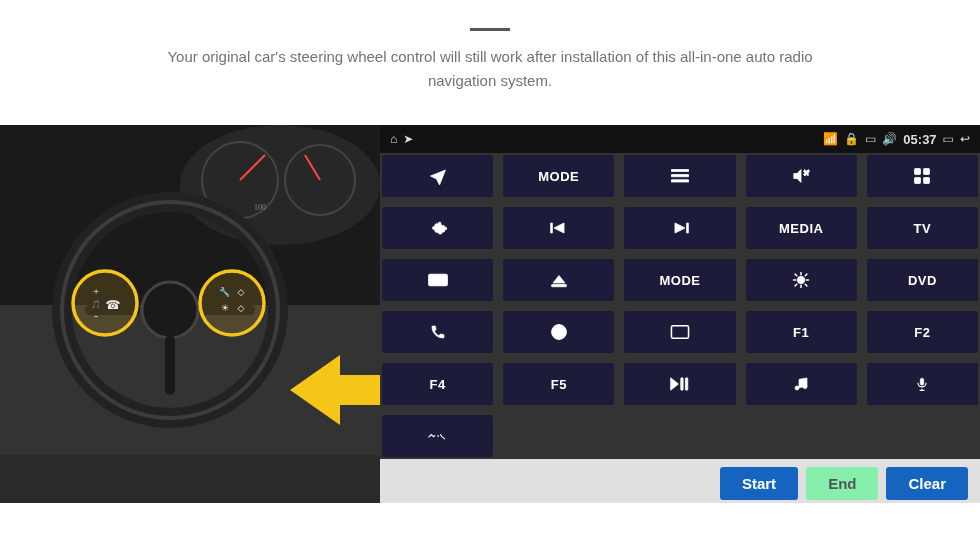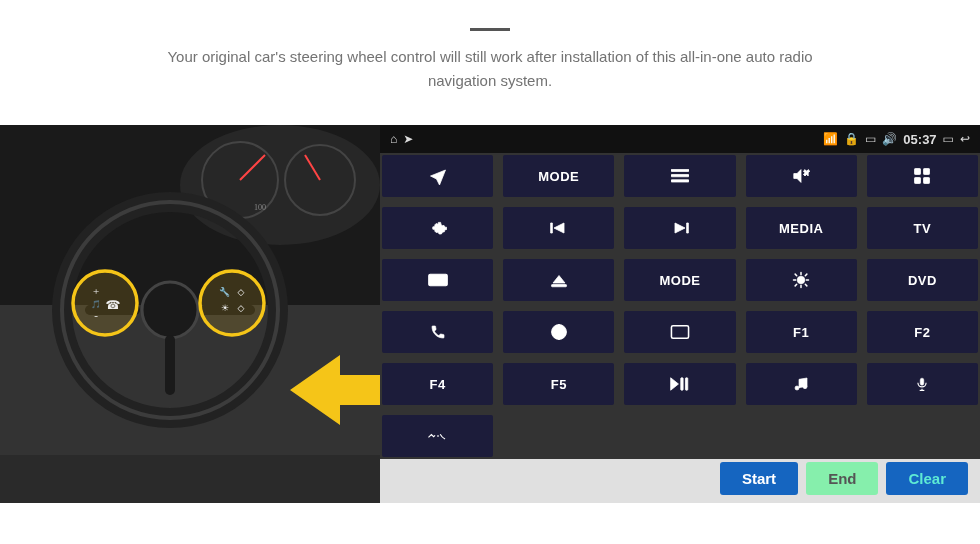--- a/index.html
+++ b/index.html
@@ -116,21 +116,21 @@
       min-height: 42px;
       letter-spacing: 0.5px;
     }
     .ctrl-btn svg {
       fill: #fff;
       stroke: #fff;
     }
     .bottom-bar {
       background: #e0e0e0;
       display: flex;
-      align-items: flex-end;
+      align-items: flex-start;
       justify-content: flex-end;
       padding: 8px 12px;
       gap: 8px;
       height: 44px;
     }
     .bottom-btn {
       padding: 8px 22px;
       font-size: 15px;
       font-weight: bold;
       border: none;
@@ -140,21 +140,21 @@
     .btn-start {
       background: #1565c0;
       color: #fff;
     }
     .btn-end {
       background: #86efac;
       color: #555;
     }
     .btn-clear {
       background: #1565c0;
-      color: #5eead4;
+      color: #ffffff;
     }
   </style>
 </head>
 <body>
 
 <div class="page-wrapper">
   <div class="header-section">
     <div class="title-divider"></div>
     <p class="page-subtitle">Your original car's steering wheel control will still work after installation of this all-in-one auto radio navigation system.</p>
   </div>

